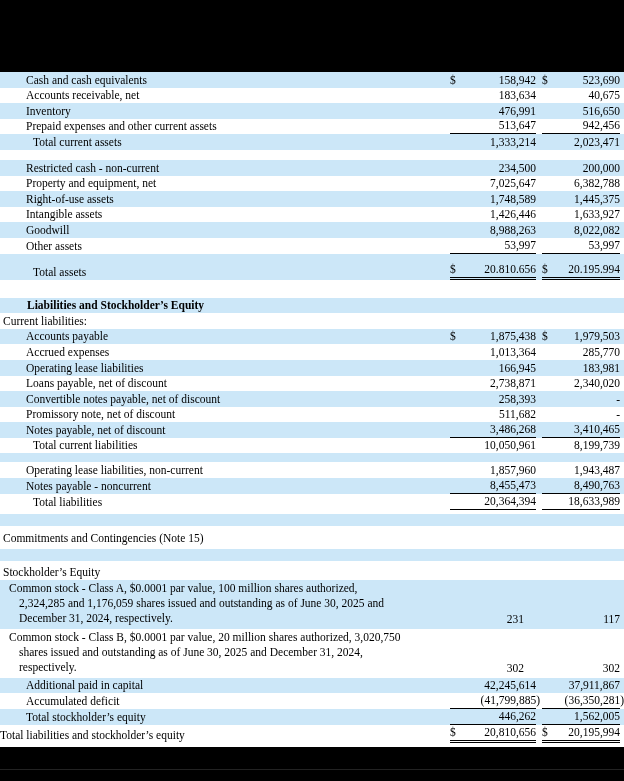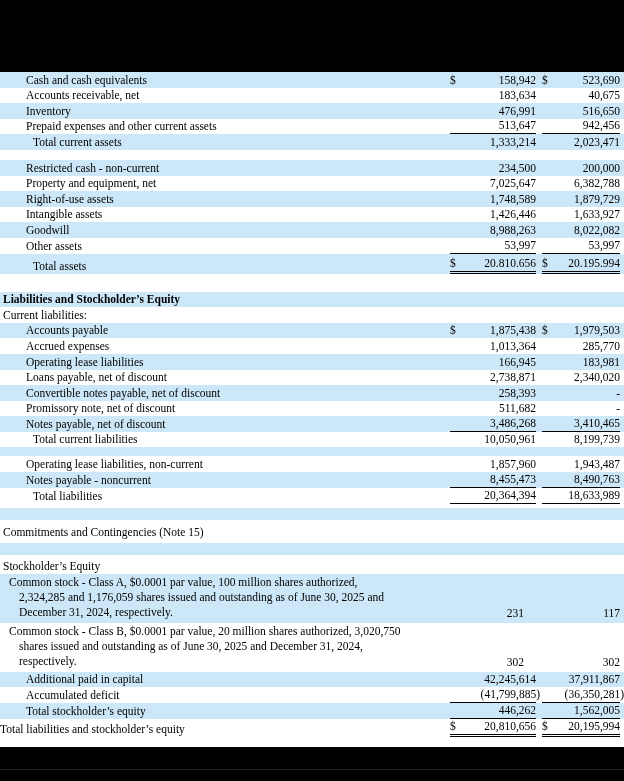--- a/index.html
+++ b/index.html
@@ -13,21 +13,21 @@
     position:absolute;left:0;top:72px;width:624px;height:675px;
     background:#fff;
   }
   .row{
     display:flex;height:15.6px;align-items:flex-end;
     font-size:11.5px;line-height:14px;
     box-sizing:border-box;
   }
   .bg-blue{background:var(--row-blue,#cce7f8);}
   .bg-white{background:#ffffff;}
-  .bold{font-weight:bold;}
+  .bold{font-weight:bold;padding-left:24px;}
   .label{flex:1;white-space:nowrap;overflow:hidden;padding-bottom:1px;}
   .ind0{padding-left:3px;}
   .ind1{padding-left:26px;}
   .ind2{}
   .ind3{padding-left:33px;}
   .amt{
     display:flex;justify-content:space-between;align-items:flex-end;
     box-sizing:border-box;padding-bottom:1px;
   }
   .amt1{width:86px;}
@@ -131,21 +131,21 @@
       </div>
     </div>
     <div class="row bg-blue">
       <div class="label ind1">Right-of-use assets</div>
       <div class="amt amt1">
         <span class="cur"></span>
         <span class="val">1,748,589</span>
       </div>
       <div class="amt amt2">
         <span class="cur"></span>
-        <span class="val">1,879,729</span>
+        <span class="val">1,445,375</span>
       </div>
     </div>
     <div class="row bg-white">
       <div class="label ind1">Intangible assets</div>
       <div class="amt amt1">
         <span class="cur"></span>
         <span class="val">1,426,446</span>
       </div>
       <div class="amt amt2">
         <span class="cur"></span>
@@ -167,21 +167,21 @@
       <div class="label ind1">Other assets</div>
       <div class="amt amt1">
         <span class="cur"></span>
         <span class="val">53,997</span>
       </div>
       <div class="amt amt2">
         <span class="cur"></span>
         <span class="val">53,997</span>
       </div>
     </div>
-    <div class="row bg-blue rule-double" style="height: 20px;">
+    <div class="row bg-blue rule-double" style="height: 26px;">
       <div class="label ind3">Total assets</div>
       <div class="amt amt1">
         <span class="cur">$</span>
         <span class="val">20.810.656</span>
       </div>
       <div class="amt amt2">
         <span class="cur">$</span>
         <span class="val">20.195.994</span>
       </div>
     </div>

